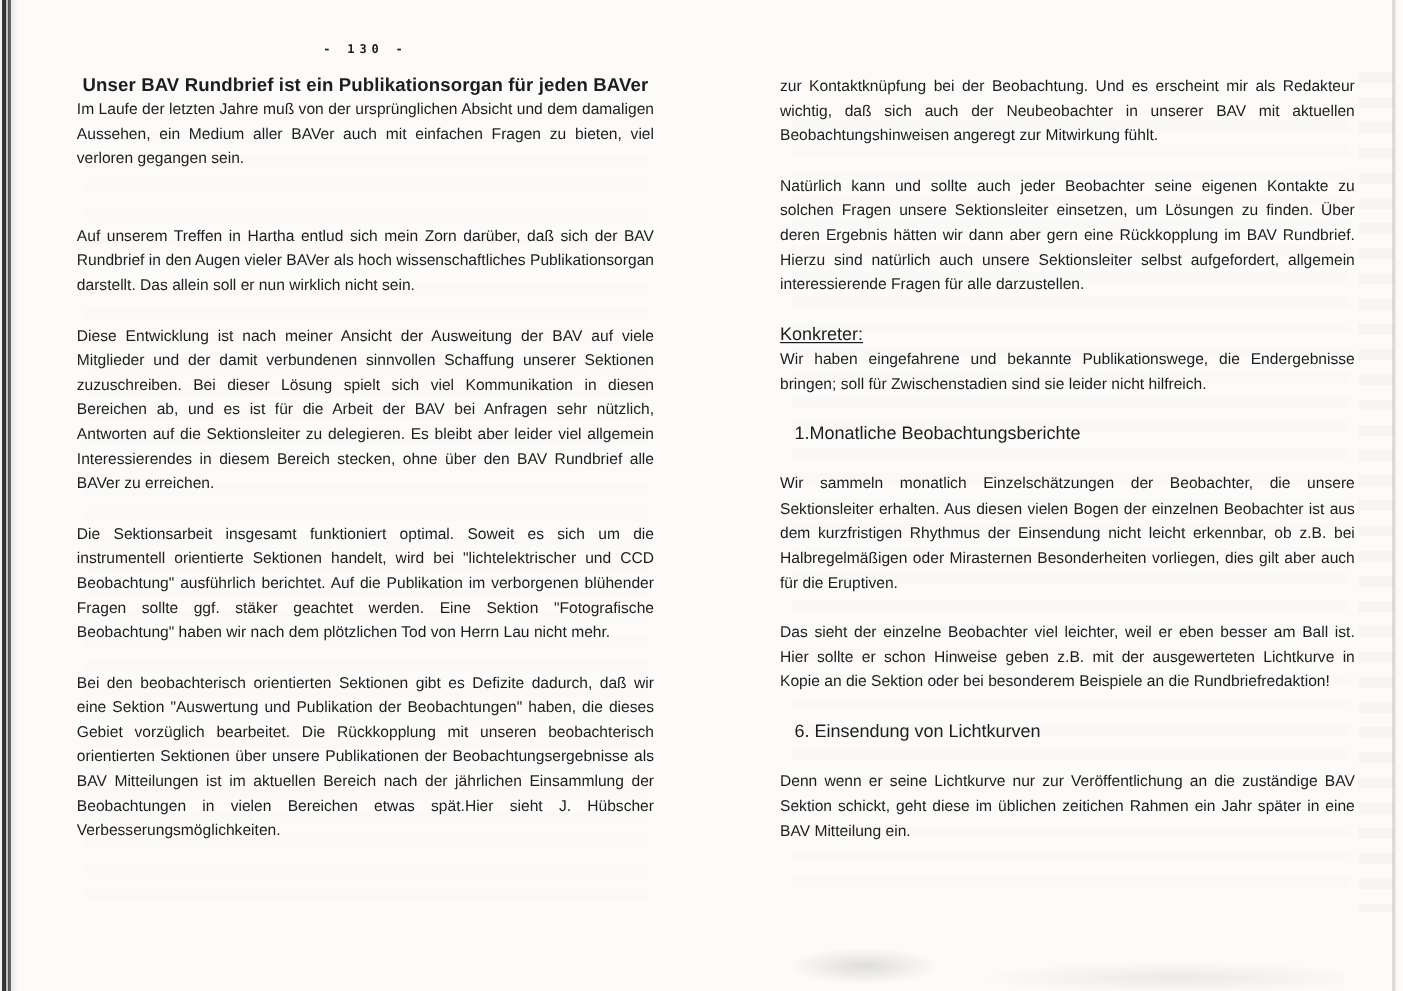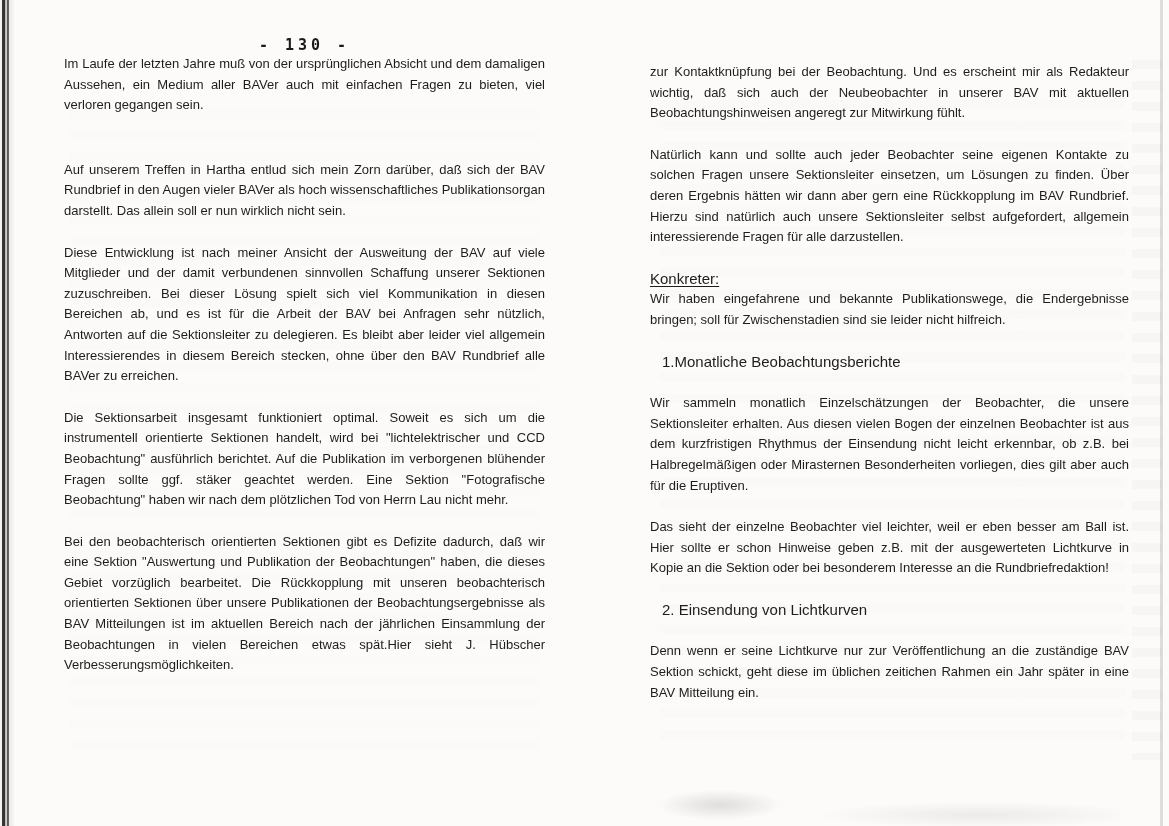--- a/index.html
+++ b/index.html
@@ -59,21 +59,21 @@
     position: absolute;
     top: 36px;
   }
   .page-left  { left: 64px;  width: 481px; }
   .page-right { left: 650px; width: 479px; }
 
   .pagenum {
     text-align: center;
     font-family: "DejaVu Sans Mono", monospace;
     font-weight: 700;
-    font-size: 15px;
+    font-size: 10px;
     letter-spacing: 4px;
     color: #1a1a1a;
   }
   .heading {
     margin: 16px 0 0 0;
     text-align: center;
     font-size: 15.5px;
     font-weight: 700;
     letter-spacing: 0.1px;
   }
@@ -105,34 +105,35 @@
 
   <div class="edge-left"></div>
   <div class="edge-right"></div>
   <div class="ghost ghost-right-margin"></div>
   <div class="ghost ghost-page-right"></div>
   <div class="ghost ghost-page-left"></div>
   <div class="smudge-bottom"></div>
 
   <div class="page page-left">
     <div class="pagenum">- 130 -</div>
+    <h1 class="heading">Unser BAV Rundbrief ist ein Publikationsorgan für jeden BAVer</h1>
     <p class="para">Im Laufe der letzten Jahre muß von der ursprünglichen Absicht und dem damaligen Aussehen, ein Medium aller BAVer auch mit einfachen Fragen zu bieten,  viel verloren gegangen sein.</p>
     <p class="para first">Auf unserem Treffen in Hartha entlud sich mein Zorn darüber, daß sich der BAV Rundbrief in den Augen vieler BAVer als hoch wissenschaftliches Publikationsorgan darstellt. Das allein soll er nun wirklich nicht sein.</p>
     <p class="para">Diese Entwicklung ist nach meiner Ansicht der Ausweitung der BAV auf viele Mitglieder und der damit verbundenen sinnvollen Schaffung unserer Sektionen zuzuschreiben. Bei dieser Lösung spielt sich viel Kommunikation in diesen Bereichen ab, und es ist für die Arbeit der BAV bei Anfragen sehr nützlich, Antworten auf die Sektionsleiter zu delegieren. Es bleibt aber leider viel allgemein Interessierendes in diesem Bereich stecken, ohne über den BAV Rundbrief alle BAVer zu erreichen.</p>
     <p class="para">Die Sektionsarbeit insgesamt funktioniert optimal. Soweit es sich um die instrumentell orientierte Sektionen handelt, wird bei "lichtelektrischer und CCD Beobachtung" ausführlich berichtet. Auf die Publikation im verborgenen blühender Fragen sollte ggf. stäker geachtet werden. Eine Sektion "Fotografische Beobachtung" haben wir nach dem plötzlichen Tod von Herrn Lau nicht mehr.</p>
     <p class="para">Bei den beobachterisch orientierten Sektionen gibt es Defizite dadurch, daß wir eine Sektion "Auswertung und Publikation der Beobachtungen" haben, die dieses Gebiet vorzüglich bearbeitet. Die Rückkopplung mit unseren beobachterisch orientierten Sektionen über unsere Publikationen der Beobachtungsergebnisse als BAV Mitteilungen ist im aktuellen Bereich nach der jährlichen Einsammlung der Beobachtungen in vielen Bereichen etwas spät.Hier sieht J. Hübscher Verbesserungsmöglichkeiten.</p>
 
   </div>
 
   <div class="page page-right">
     <p class="para first">zur Kontaktknüpfung bei der Beobachtung. Und es erscheint mir als Redakteur wichtig, daß sich auch der Neubeobachter in unserer BAV mit aktuellen Beobachtungshinweisen angeregt zur Mitwirkung fühlt.</p>
     <p class="para">Natürlich kann und sollte auch jeder Beobachter seine eigenen Kontakte zu solchen Fragen unsere Sektionsleiter einsetzen, um Lösungen zu finden. Über deren Ergebnis hätten wir dann aber gern eine Rückkopplung im BAV Rundbrief. Hierzu sind natürlich auch unsere Sektionsleiter selbst aufgefordert, allgemein interessierende Fragen für alle darzustellen.</p>
     <p class="subhead">Konkreter:</p>
     <p class="para">Wir haben eingefahrene und bekannte Publikationswege, die  Endergebnisse bringen; soll für Zwischenstadien sind sie leider nicht hilfreich.</p>
     <p class="example-head">1.Monatliche Beobachtungsberichte</p>
     <p class="para">Wir sammeln monatlich Einzelschätzungen der Beobachter, die unsere Sektionsleiter erhalten. Aus diesen vielen Bogen der einzelnen Beobachter ist aus dem kurzfristigen Rhythmus der Einsendung nicht leicht erkennbar, ob z.B. bei Halbregelmäßigen oder Mirasternen Besonderheiten vorliegen, dies gilt aber auch für die Eruptiven.</p>
-    <p class="para">Das sieht der einzelne Beobachter viel leichter, weil er eben besser am Ball ist. Hier sollte er schon Hinweise geben z.B. mit der ausgewerteten Lichtkurve in Kopie an die Sektion oder bei besonderem Interesse an die Rundbriefredaktion!</p>
-    <p class="example-head">2. Einsendung von Lichtkurven</p>
+    <p class="para">Das sieht der einzelne Beobachter viel leichter, weil er eben besser am Ball ist. Hier sollte er schon Hinweise geben z.B. mit der ausgewerteten Lichtkurve in Kopie an die Sektion oder bei besonderem Beispiele an die Rundbriefredaktion!</p>
+    <p class="example-head">6. Einsendung von Lichtkurven</p>
     <p class="para">Denn wenn er seine Lichtkurve nur zur Veröffentlichung an die zuständige BAV Sektion schickt, geht diese im üblichen zeitichen Rahmen ein Jahr später in eine BAV Mitteilung ein.</p>
 
   </div>
 
 </div>
 
 </body></html>

